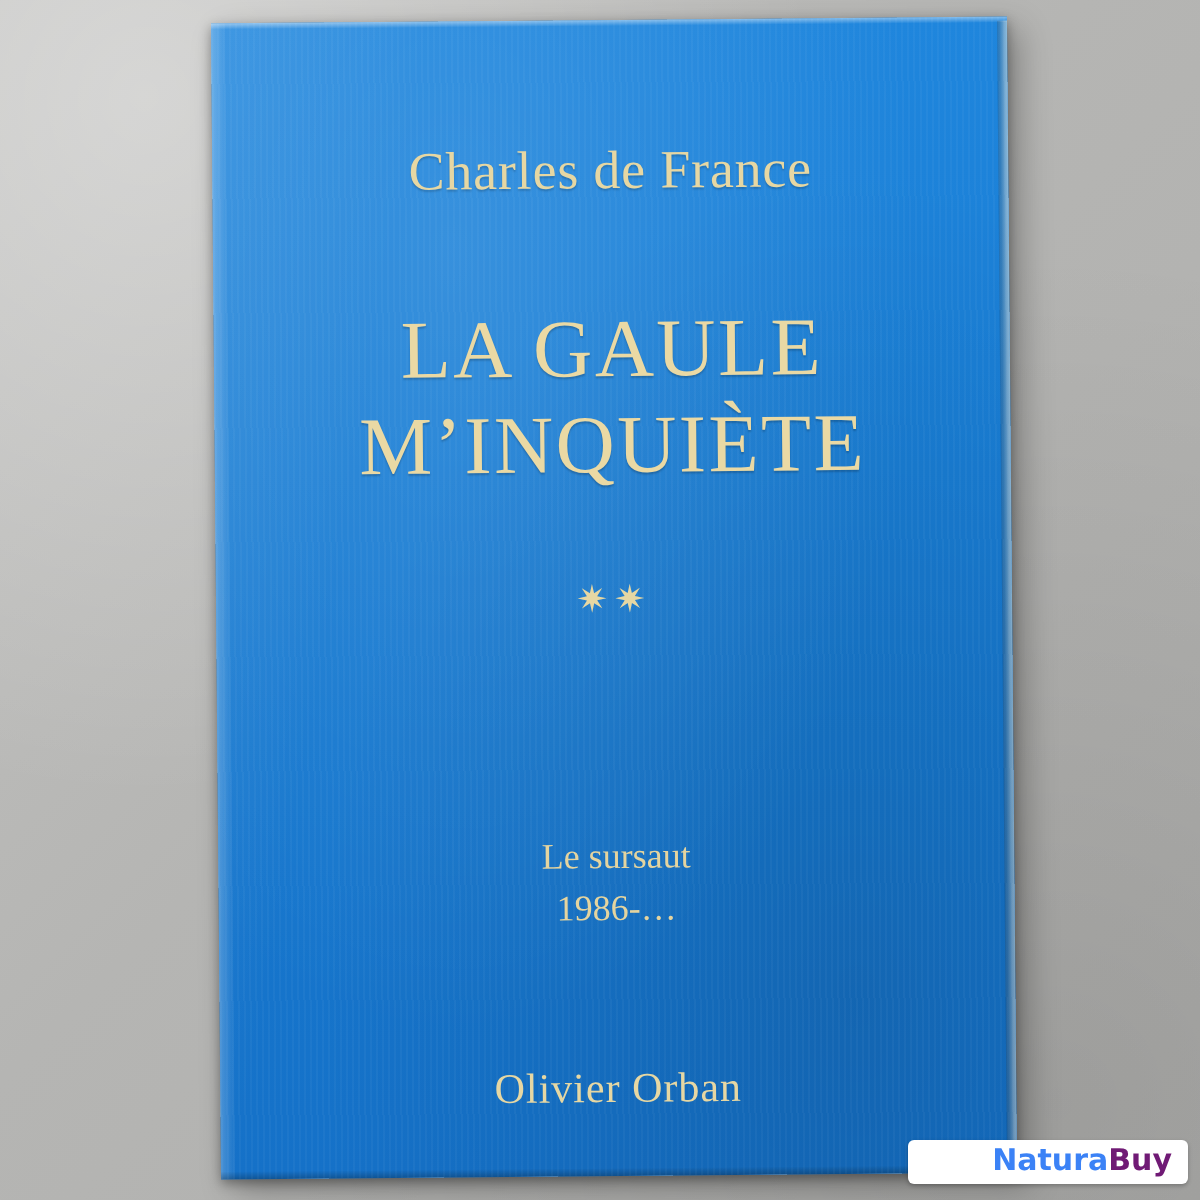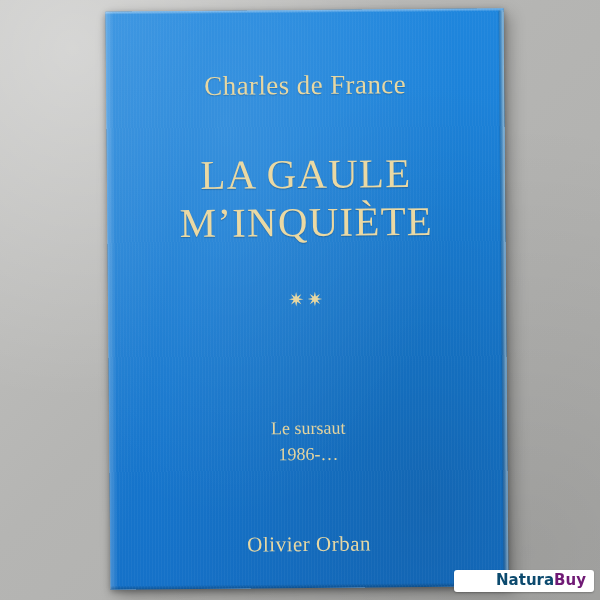--- a/index.html
+++ b/index.html
@@ -157,21 +157,21 @@
     align-items: center;
     background: #ffffff;
     border-radius: 3px;
     padding: 3px 8px 4px 8px;
     box-shadow: 0 1px 2px rgba(0,0,0,0.25);
     font-family: "DejaVu Sans", sans-serif;
     font-size: 15px;
     font-weight: bold;
     line-height: 1;
   }
-  .wm-natura { color: #0c4a6e; margin-left: 34px; }
+  .wm-natura { color: #3b82f6; margin-left: 34px; }
   .wm-buy { color: #701a75; }
 </style>
 </head>
 <body>
 
 <div id="scene">
 
   <div class="book">
     <div class="spine-edge"></div>
     <div class="page-edge"></div>

